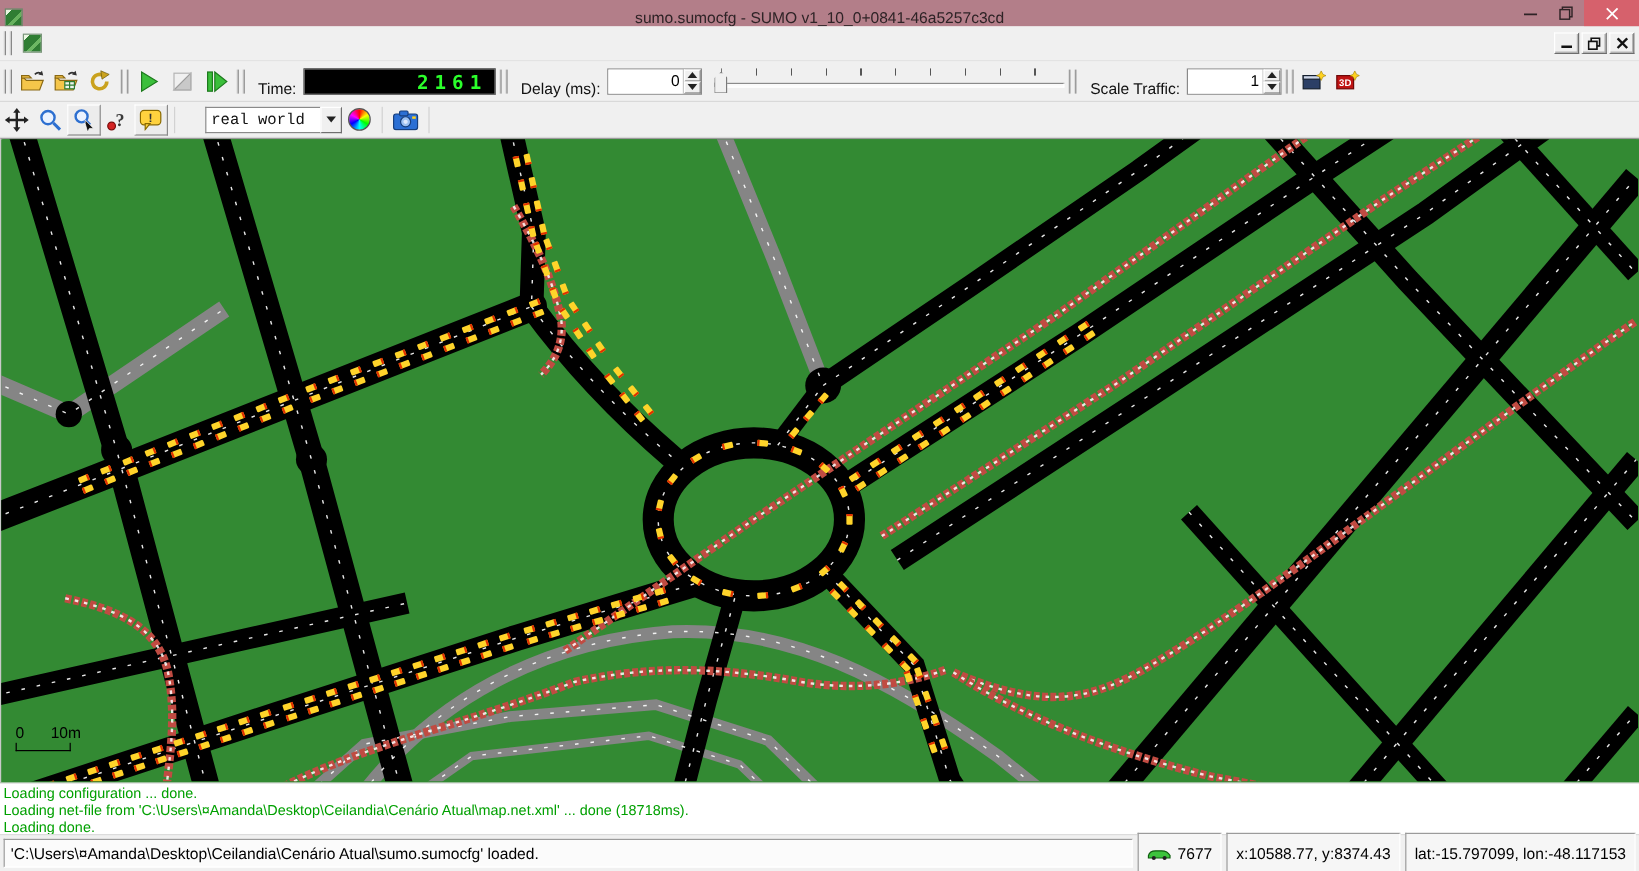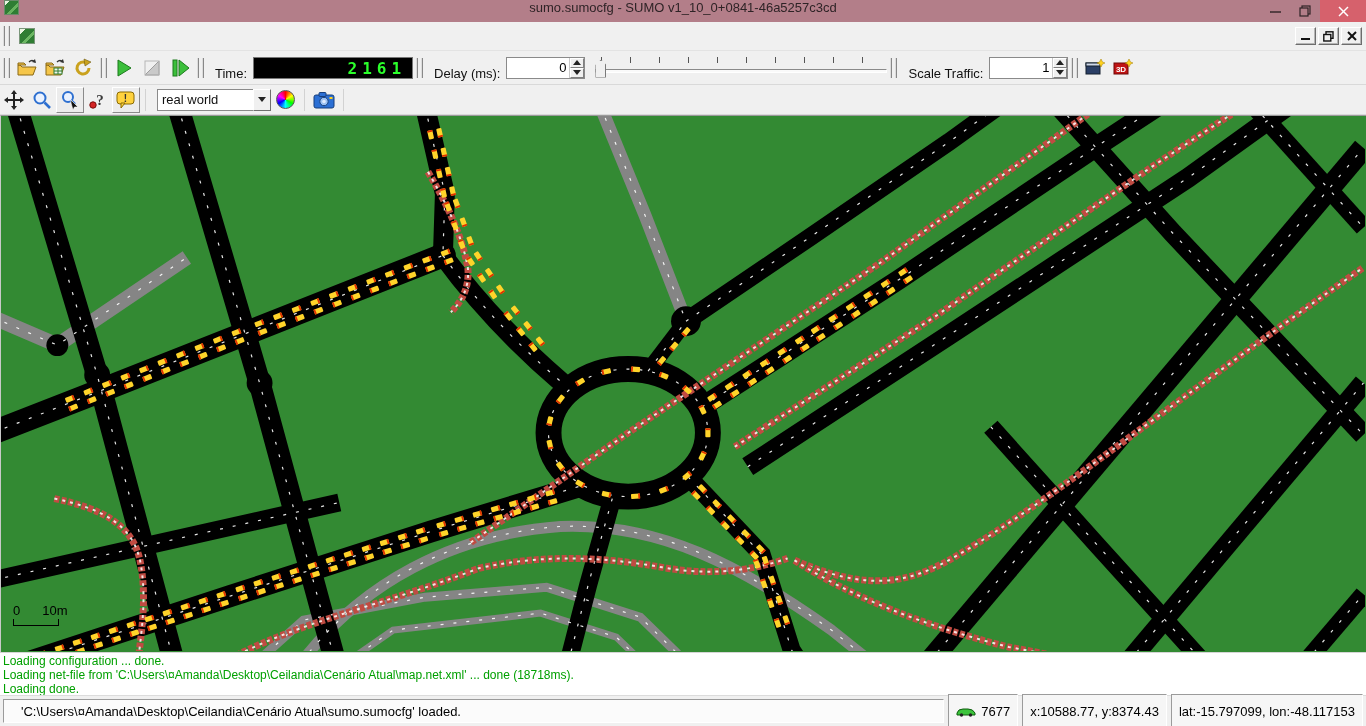--- a/index.html
+++ b/index.html
@@ -1,19 +1,19 @@
 <!DOCTYPE html>
 <html><head>
 <meta charset="utf-8">
 <style>
   * { margin:0; padding:0; box-sizing:border-box; }
   html,body { width:1366px; height:726px; overflow:hidden; font-family:"Liberation Sans", sans-serif; background:#f0f0f0; }
 
   
-  .titlebar { height:22px; background:#b37e89; display:flex; align-items:flex-start; position:relative; }
+  .titlebar { height:22px; background:#b37e89; display:flex; align-items:flex-end; position:relative; }
   .app-icon { width:15px; height:15px; margin-left:4px; background:linear-gradient(135deg,#e8f5e0 0 18%,#2f7d33 18% 55%,#67b25e 55% 70%,#2f7d33 70%); border:1px solid #6a8a6a; }
   .titlebar .title { position:absolute; left:0; right:0; text-align:center; font-size:13px; color:#2e2326; }
   .win-controls { margin-left:auto; display:flex; height:100%; }
   .win-btn { width:30px; height:100%; display:flex; align-items:center; justify-content:center; }
   .win-btn.close { width:46px; background:#d6616c; }
   .win-btn svg { display:block; }
 
   
   .menubar { height:29px; background:#f0f0f0; display:flex; align-items:center; border-bottom:1px solid #e3e3e3; position:relative; }
   .grip { width:7px; height:20px; margin:0 3px; border-left:2px ridge #dcdcdc; border-right:2px ridge #dcdcdc; }
@@ -36,40 +36,40 @@
   .spinbox input { width:62px; border:none; outline:none; text-align:right; font-size:13px; padding-right:3px; font-family:"Liberation Sans",sans-serif; }
   .spin-arrows { width:15px; display:flex; flex-direction:column; border-left:1px solid #c9c9c9; }
   .spin-up,.spin-down { flex:1; background:#f0f0f0; border:1px solid; border-color:#fff #808080 #808080 #fff; display:flex; align-items:center; justify-content:center; }
   .tri-up { width:0; height:0; border-left:4px solid transparent; border-right:4px solid transparent; border-bottom:5px solid #222; }
   .tri-down { width:0; height:0; border-left:4px solid transparent; border-right:4px solid transparent; border-top:5px solid #222; }
   .slider { position:relative; width:292px; height:24px; margin-left:10px; }
   .slider .ticks { position:absolute; top:1px; left:6px; right:2px; height:6px;
      background-image:repeating-linear-gradient(to right,#555 0 1px,transparent 1px 29px); }
   .slider .track { position:absolute; top:13px; left:0; right:0; height:4px; background:#fafafa; border:1px solid; border-color:#8a8a8a #fff #fff #8a8a8a; }
   .slider .handle { position:absolute; top:4px; left:0; width:11px; height:18px; background:#f0f0f0; border:1px solid #7a7a7a; clip-path:polygon(50% 0,100% 30%,100% 100%,0 100%,0 30%); }
-  .dropdown { display:flex; height:22px; margin-left:6px; }
+  .dropdown { display:flex; height:22px; margin-left:20px;font-family:Liberation Mono, monospace; }
   .dropdown .field { width:96px; background:#fff; border:1px solid #8a8a8a; border-right:none; font-size:13px; padding:2px 4px; color:#111; }
   .dropdown .arrow-btn { width:18px; background:#f0f0f0; border:1px solid; border-color:#fff #6f6f6f #6f6f6f #fff; display:flex; align-items:center; justify-content:center; }
   .colorwheel { width:19px; height:19px; border-radius:50%; background:conic-gradient(#f00,#ff0,#0f0,#0ff,#00f,#f0f,#f00); border:1px solid #555; }
   .vsep { width:1px; height:22px; background:#d2d2d2; margin:0 5px; }
 
   
   .canvas-wrap { position:relative; height:537px; border-top:1px solid #9a9a9a; border-left:1px solid #c9c9c9; background:#338a33; }
   .canvas-wrap svg { display:block; }
   .scale-indicator { position:absolute; left:12px; bottom:26px; color:#000; font-size:13px; }
   .scale-labels { display:flex; gap:22px; margin-bottom:1px; }
   .scale-bracket { width:46px; height:7px; border-left:1px solid #000; border-right:1px solid #000; border-bottom:1px solid #000; }
 
   
   .log { height:43px; background:#fff; border-top:1px solid #d5d5d5; padding:1px 0 0 3px; overflow:hidden; }
   .log .line { font-size:12px; line-height:14px; color:#00a000; white-space:nowrap; }
 
   
   .statusbar { height:31px; background:#f0f0f0; border-top:1px solid #dcdcdc; display:flex; align-items:center; padding:0 3px; gap:4px; }
-  .status-field { flex:1; height:24px; background:#fbfbfb; border:1px solid; border-color:#9b9b9b #fff #fff #9b9b9b; font-size:13px; color:#000; display:flex; align-items:center; padding:0 17px; white-space:nowrap; overflow:hidden; }
+  .status-field { flex:1; height:24px; background:#fbfbfb; border:1px solid; border-color:#9b9b9b #fff #fff #9b9b9b; font-size:13px; color:#000; display:flex; align-items:center; padding:0 5px; white-space:nowrap; overflow:hidden; }
   .status-panel { height:24px; background:#f6f6f6; border:1px solid; border-color:#9b9b9b #fff #fff #9b9b9b; font-size:13px; color:#000; display:flex; align-items:center; padding:16px 7px; white-space:nowrap; gap:5px; }
 </style>
 </head>
 <body>
 
 <div class="titlebar">
   <div class="app-icon"></div>
   <div class="title">sumo.sumocfg - SUMO v1_10_0+0841-46a5257c3cd</div>
   <div class="win-controls">
     <div class="win-btn">

